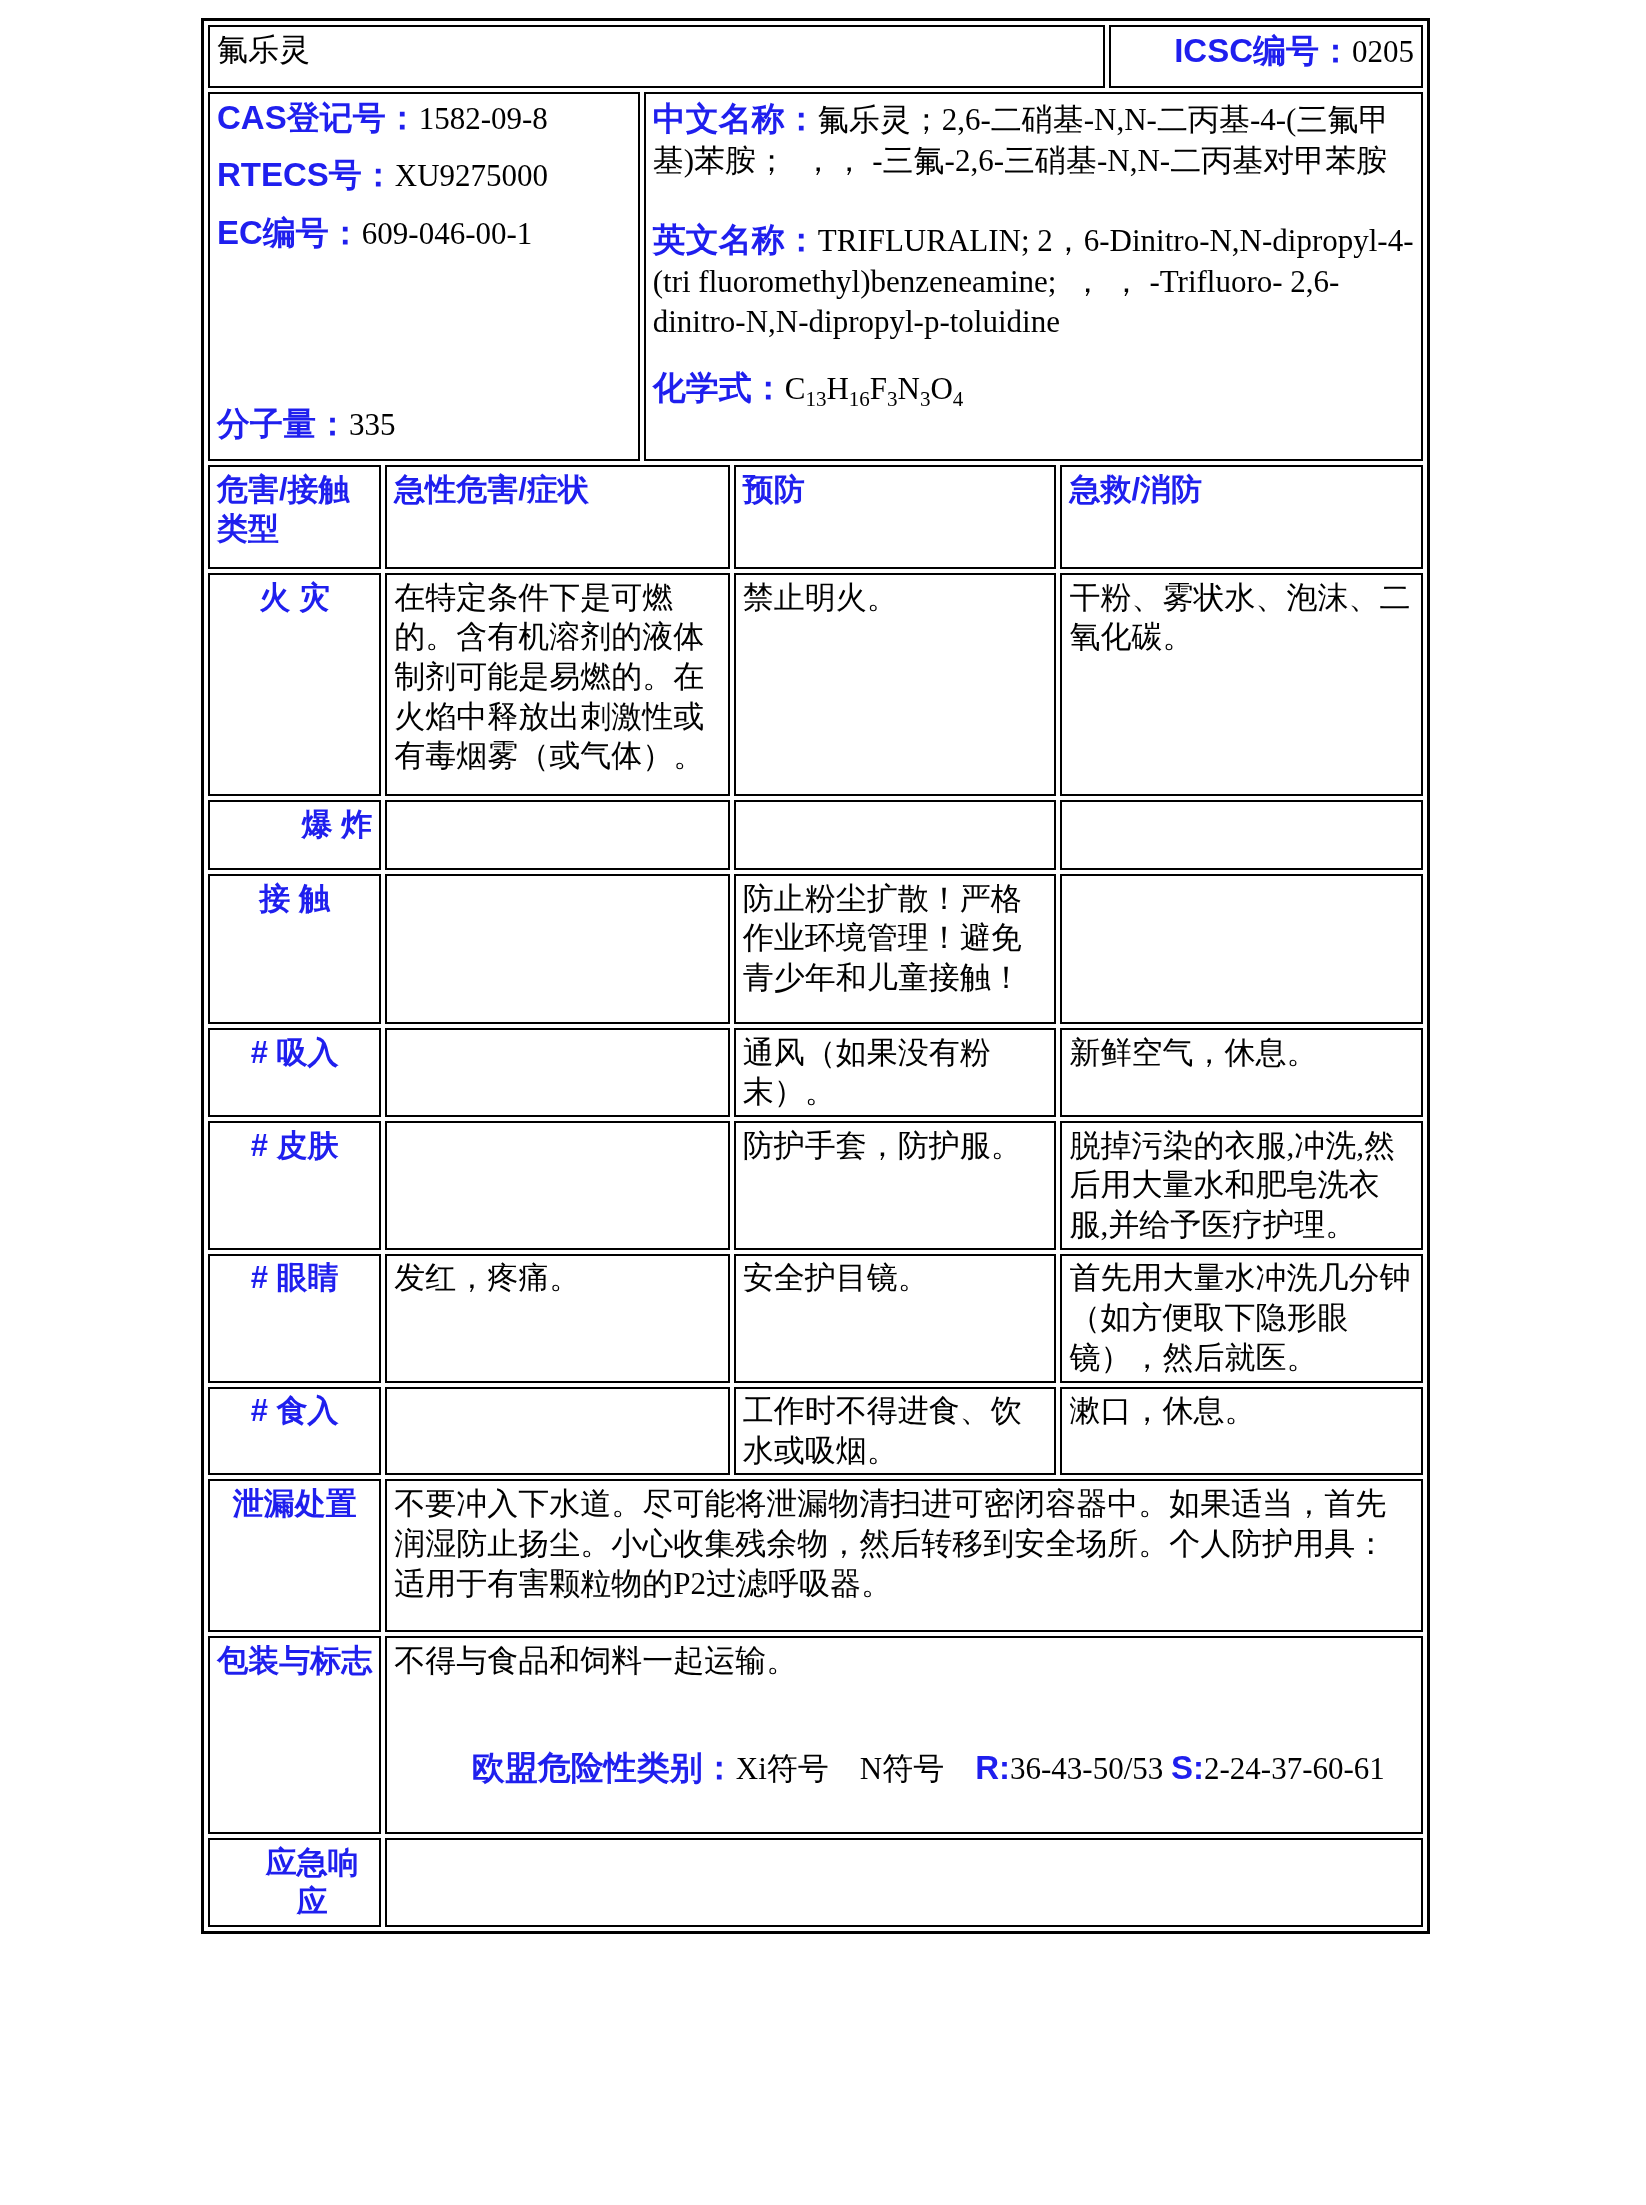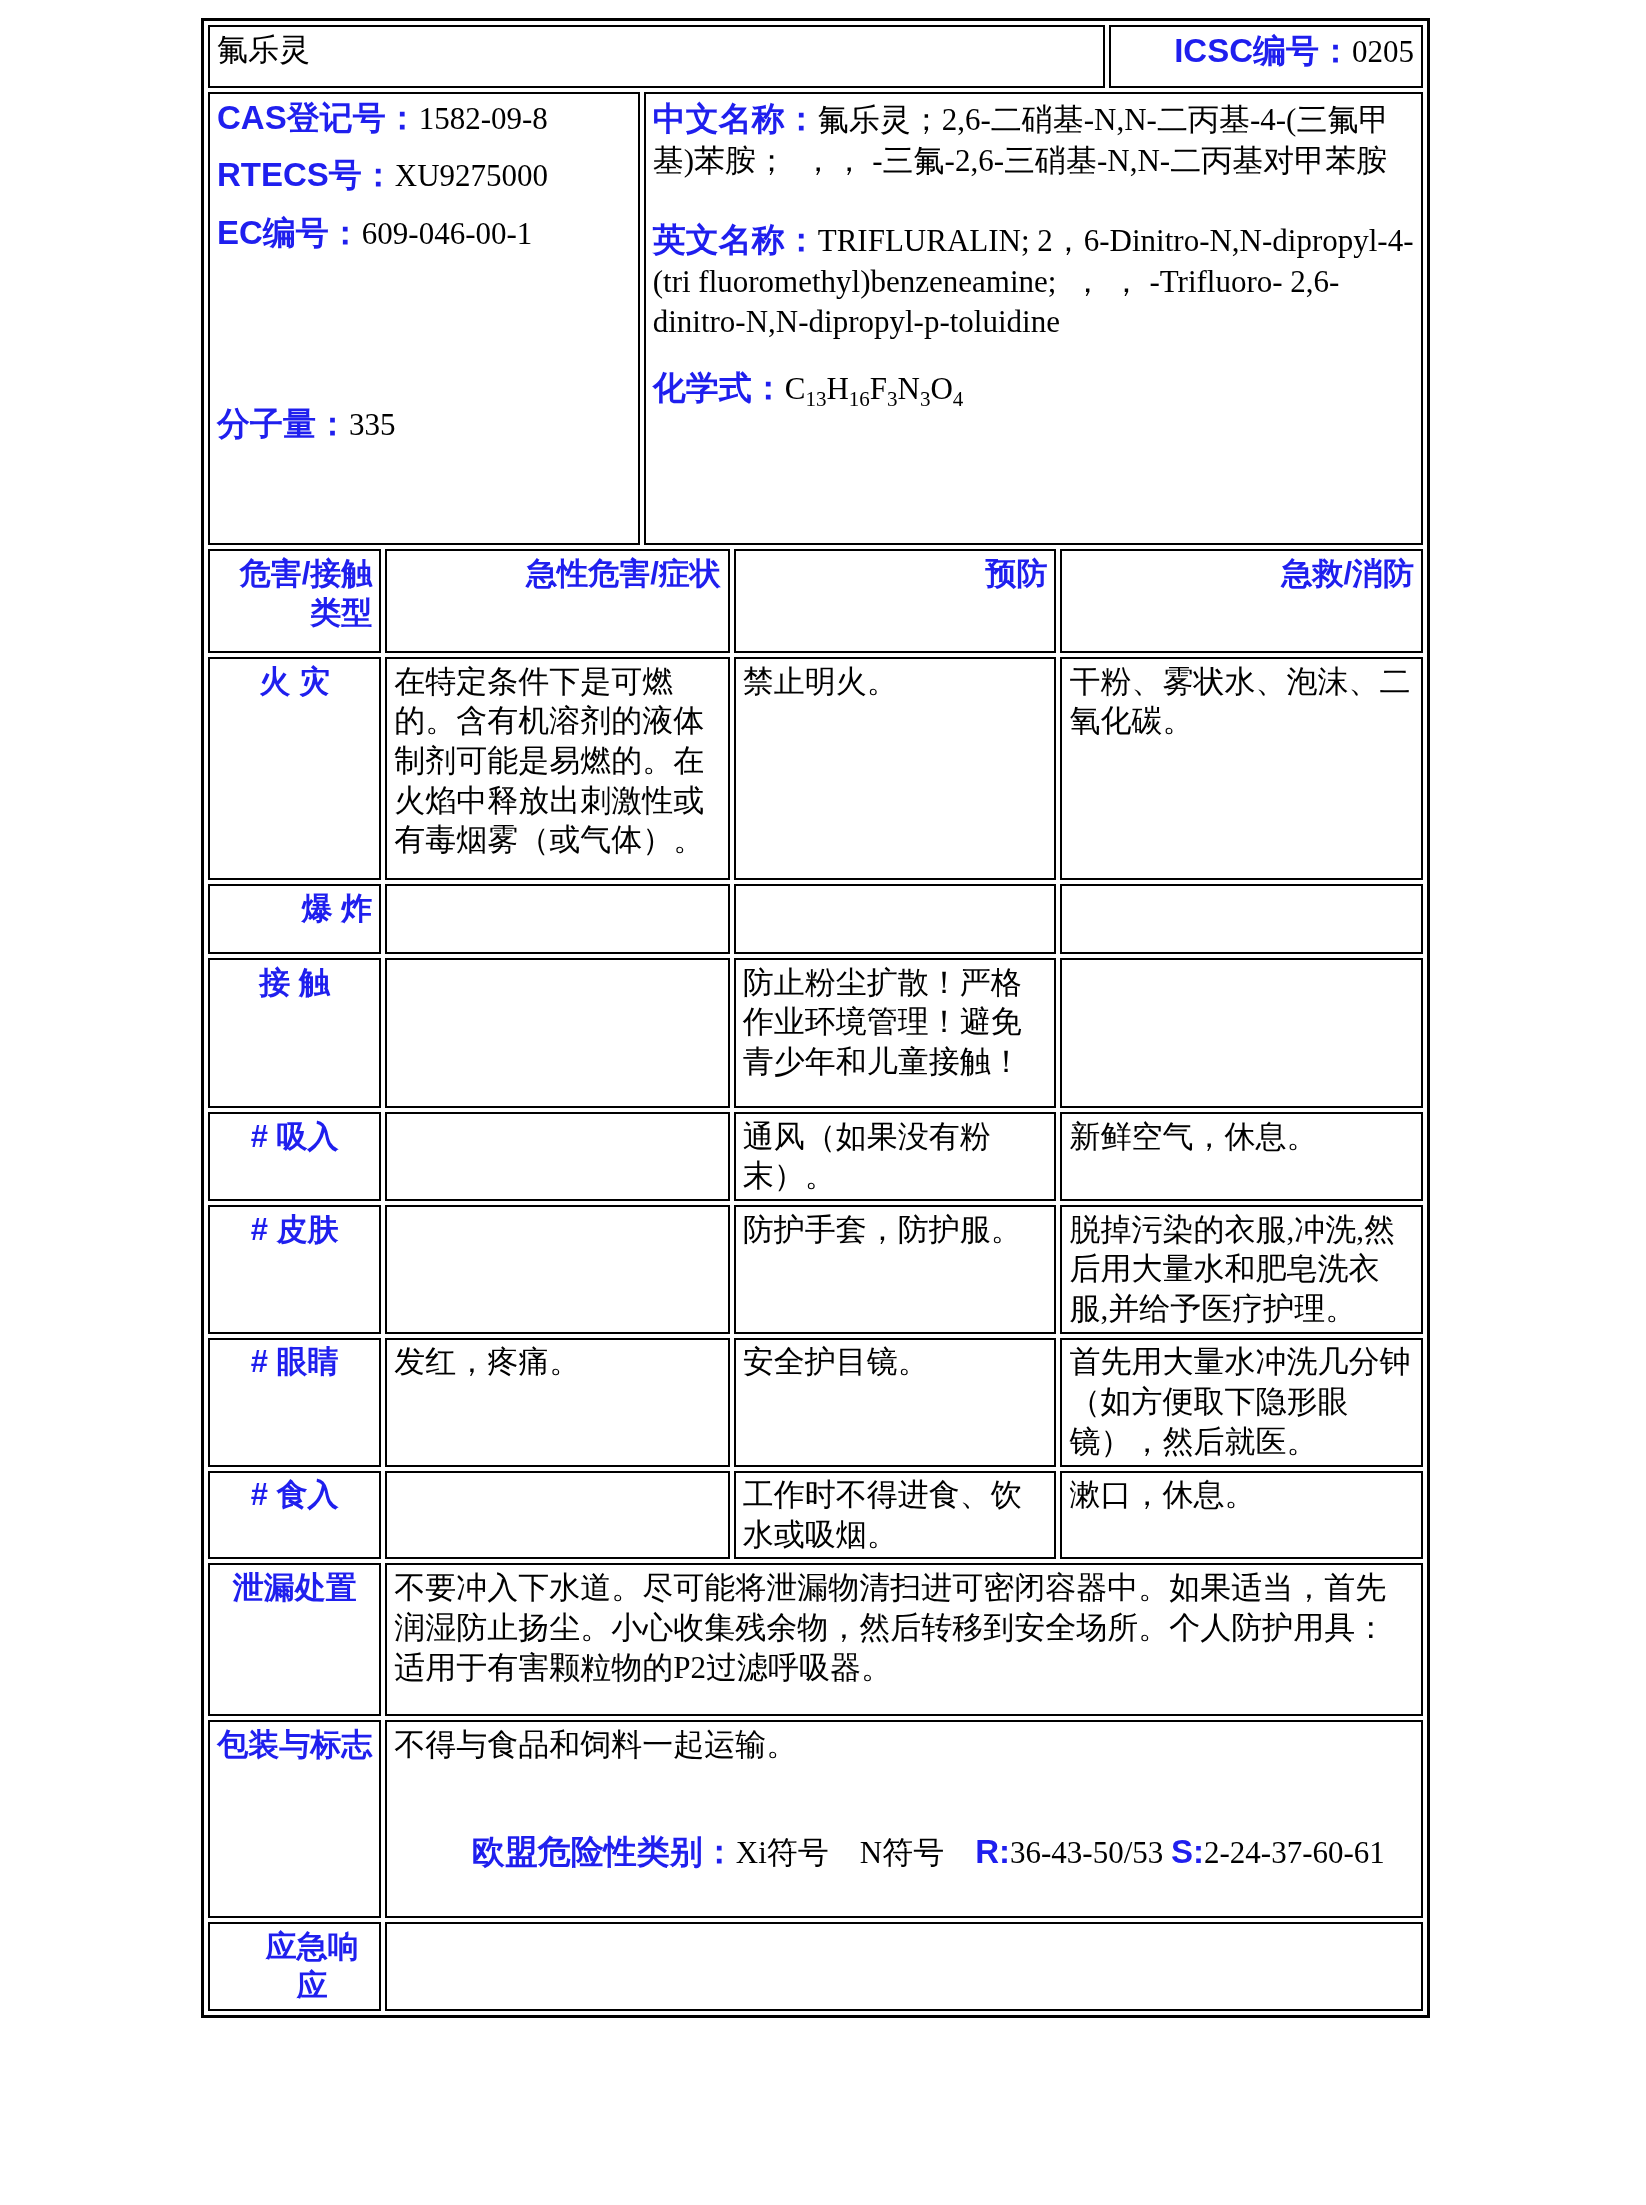--- a/index.html
+++ b/index.html
@@ -55,21 +55,21 @@
     text-align:center;
     vertical-align:middle;
     color:#1f1fee;
     font-family:"Liberation Sans","DejaVu Sans",sans-serif;
     font-weight:bold;
     font-size:33px;
     white-space:pre-line;
   }
   
   tr.r-name td{height:63px;}
-  tr.r-ident td{height:453px;}
+  tr.r-ident td{height:369px;}
   tr.r-head td{height:104px;}
   tr.r-fire td{height:223px;}
   tr.r-expl td{height:70px;text-align:right;}
   tr.r-cont td{height:150px;}
   tr.r-inh td{height:80px;}
   tr.r-skin td{height:118px;}
   tr.r-eye td{height:129px;}
   tr.r-ing td{height:77px;margin-left:16px;}
   tr.r-spill td{height:153px;}
   tr.r-pack td{height:125px;}
@@ -90,21 +90,21 @@
 
   td.identright{padding-top:4.2px;}
   .para{font-size:31px;line-height:1.32;}
   .para .lbl{font-size:33px;}
   .para.en{margin-top:36px;}
   .formula-line{margin-top:24px;font-size:31px;}
   .formula-line .lbl{font-size:33px;}
   .formula-line sub{font-size:21px;line-height:0;}
 
   td.colhead{
-    text-align:right;
+    text-align:left;
     vertical-align:middle;
     color:#1f1fee;
     font-family:"Liberation Sans","DejaVu Sans",sans-serif;
     font-weight:bold;
     font-size:33px;
   }
   td.spilltext{line-height:1.72;padding-top:9.8px;}
   td.packtext{padding-top:5.6px;}
   .pack-line2{margin-top:26.5px;}
   .pack-line2 .lbl{font-size:33px;}

